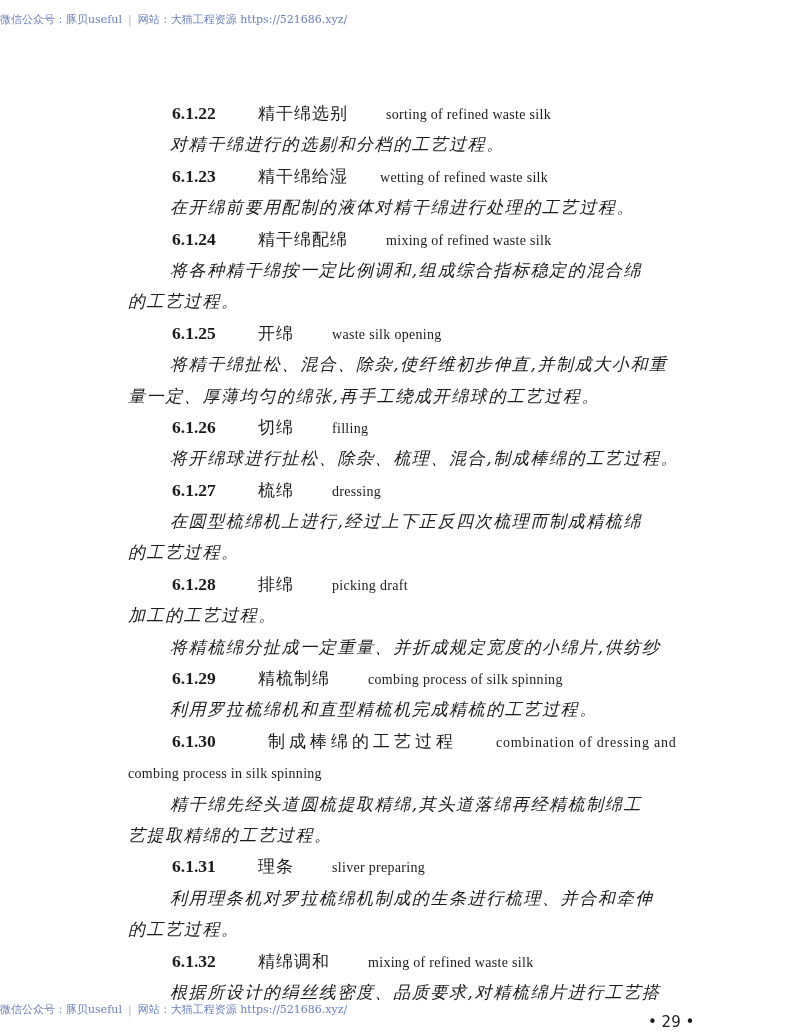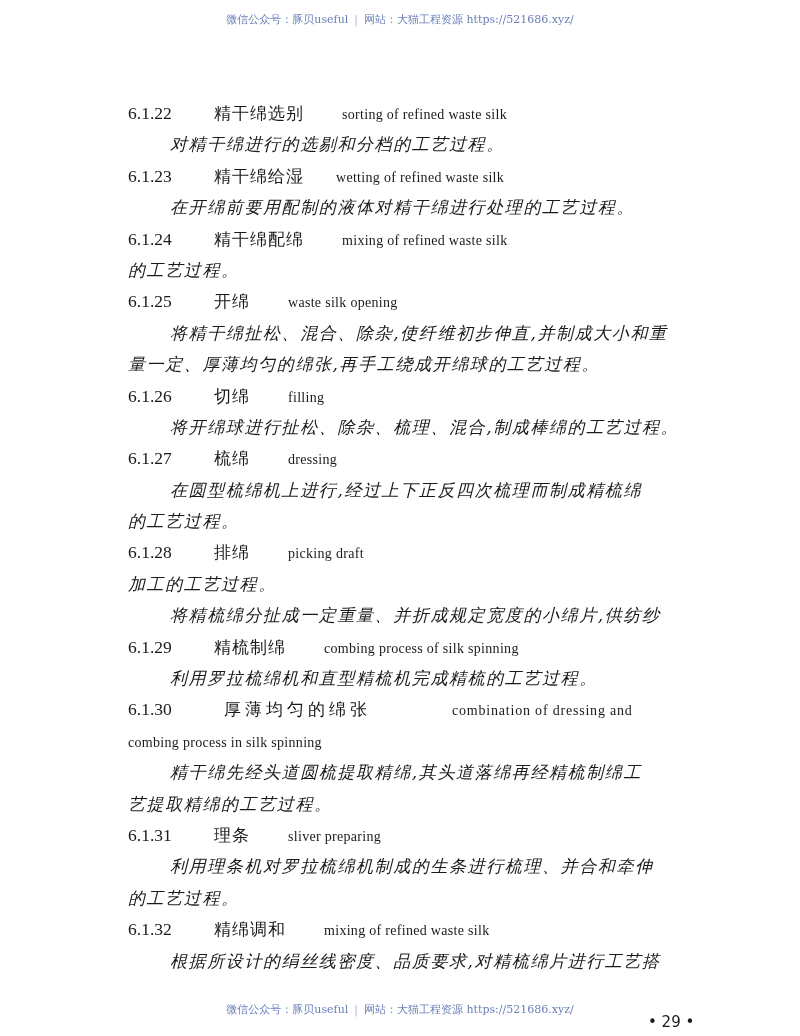--- a/index.html
+++ b/index.html
@@ -1,25 +1,25 @@
 <!DOCTYPE html>
 <html><head>
 <meta charset="utf-8">
 <style>
   html, body { margin: 0; padding: 0; background: #ffffff; }
   body { width: 800px; height: 1036px; position: relative; overflow: hidden;
          font-family: "DejaVu Serif", "Liberation Serif", serif; color: #1a1a1a; }
-  .watermark { position: absolute; left: 0; width: 800px; text-align: center;
+  .watermark { position: absolute; left: 0; width: 800px; text-align: left;
                font-size: 11px; color: #6a7fb8; font-family: "DejaVu Serif", serif; white-space: nowrap; }
   .wm-top { top: 12px; }
   .wm-bottom { top: 1002px; }
   .wm-sep { color: #b0b8d0; margin: 0 6px; }
   .content { position: absolute; left: 128px; top: 98px; width: 590px; }
   .line { height: 31.4px; line-height: 31.4px; font-size: 17px; white-space: nowrap; }
-  .head .num { font-weight: normal; font-family: "Liberation Serif", serif; font-size: 17.5px; display: inline-block; width: 86px; }
+  .head .num { font-weight: bold; font-family: "Liberation Serif", serif; font-size: 17.5px; display: inline-block; width: 86px; margin-left: 44px; }
   .head .zh { display: inline-block; letter-spacing: 1px; }
   .head .en { font-family: "Liberation Serif", serif; font-size: 14px; letter-spacing: 0.3px; }
   .body-text { letter-spacing: 1.6px; font-style: italic; }
   .indent { padding-left: 42px; }
   .page-num { position: absolute; top: 1013px; left: 648px; font-size: 15px; font-family: "DejaVu Sans", sans-serif; }
 </style>
 </head>
 <body>
 
 <div class="watermark wm-top">
@@ -28,41 +28,42 @@
 
 <div class="content">
 
   <div class="line head"><span class="num">6.1.22</span><span class="zh" style="width:128px">精干绵选别</span><span class="en">sorting of refined waste silk</span></div>
   <div class="line body-text indent">对精干绵进行的选剔和分档的工艺过程。</div>
 
   <div class="line head"><span class="num">6.1.23</span><span class="zh" style="width:122px">精干绵给湿</span><span class="en">wetting of refined waste silk</span></div>
   <div class="line body-text indent">在开绵前要用配制的液体对精干绵进行处理的工艺过程。</div>
 
   <div class="line head"><span class="num">6.1.24</span><span class="zh" style="width:128px">精干绵配绵</span><span class="en">mixing of refined waste silk</span></div>
+  <div class="line body-text indent">将各种精干绵按一定比例调和,组成综合指标稳定的混合绵</div>
   <div class="line body-text">的工艺过程。</div>
 
   <div class="line head"><span class="num">6.1.25</span><span class="zh" style="width:74px">开绵</span><span class="en">waste silk opening</span></div>
   <div class="line body-text indent">将精干绵扯松、混合、除杂,使纤维初步伸直,并制成大小和重</div>
   <div class="line body-text">量一定、厚薄均匀的绵张,再手工绕成开绵球的工艺过程。</div>
 
   <div class="line head"><span class="num">6.1.26</span><span class="zh" style="width:74px">切绵</span><span class="en">filling</span></div>
   <div class="line body-text indent">将开绵球进行扯松、除杂、梳理、混合,制成棒绵的工艺过程。</div>
 
   <div class="line head"><span class="num">6.1.27</span><span class="zh" style="width:74px">梳绵</span><span class="en">dressing</span></div>
   <div class="line body-text indent">在圆型梳绵机上进行,经过上下正反四次梳理而制成精梳绵</div>
   <div class="line body-text">的工艺过程。</div>
 
   <div class="line head"><span class="num">6.1.28</span><span class="zh" style="width:74px">排绵</span><span class="en">picking draft</span></div>
   <div class="line body-text">加工的工艺过程。</div>
   <div class="line body-text indent">将精梳绵分扯成一定重量、并折成规定宽度的小绵片,供纺纱</div>
 
   <div class="line head"><span class="num">6.1.29</span><span class="zh" style="width:110px">精梳制绵</span><span class="en">combing process of silk spinning</span></div>
   <div class="line body-text indent">利用罗拉梳绵机和直型精梳机完成精梳的工艺过程。</div>
 
-  <div class="line head"><span class="num" style="width:96px">6.1.30</span><span class="zh" style="width:228px; letter-spacing:4px">厚薄均匀的绵张</span><span class="en" style="letter-spacing:0.8px">combination of dressing and</span></div>
+  <div class="line head"><span class="num" style="width:96px">6.1.30</span><span class="zh" style="width:228px; letter-spacing:4px">制成棒绵的工艺过程</span><span class="en" style="letter-spacing:0.8px">combination of dressing and</span></div>
   <div class="line head"><span class="en">combing process in silk spinning</span></div>
   <div class="line body-text indent">精干绵先经头道圆梳提取精绵,其头道落绵再经精梳制绵工</div>
   <div class="line body-text">艺提取精绵的工艺过程。</div>
 
   <div class="line head"><span class="num">6.1.31</span><span class="zh" style="width:74px">理条</span><span class="en">sliver preparing</span></div>
   <div class="line body-text indent">利用理条机对罗拉梳绵机制成的生条进行梳理、并合和牵伸</div>
   <div class="line body-text">的工艺过程。</div>
 
   <div class="line head"><span class="num">6.1.32</span><span class="zh" style="width:110px">精绵调和</span><span class="en">mixing of refined waste silk</span></div>
   <div class="line body-text indent">根据所设计的绢丝线密度、品质要求,对精梳绵片进行工艺搭</div>

